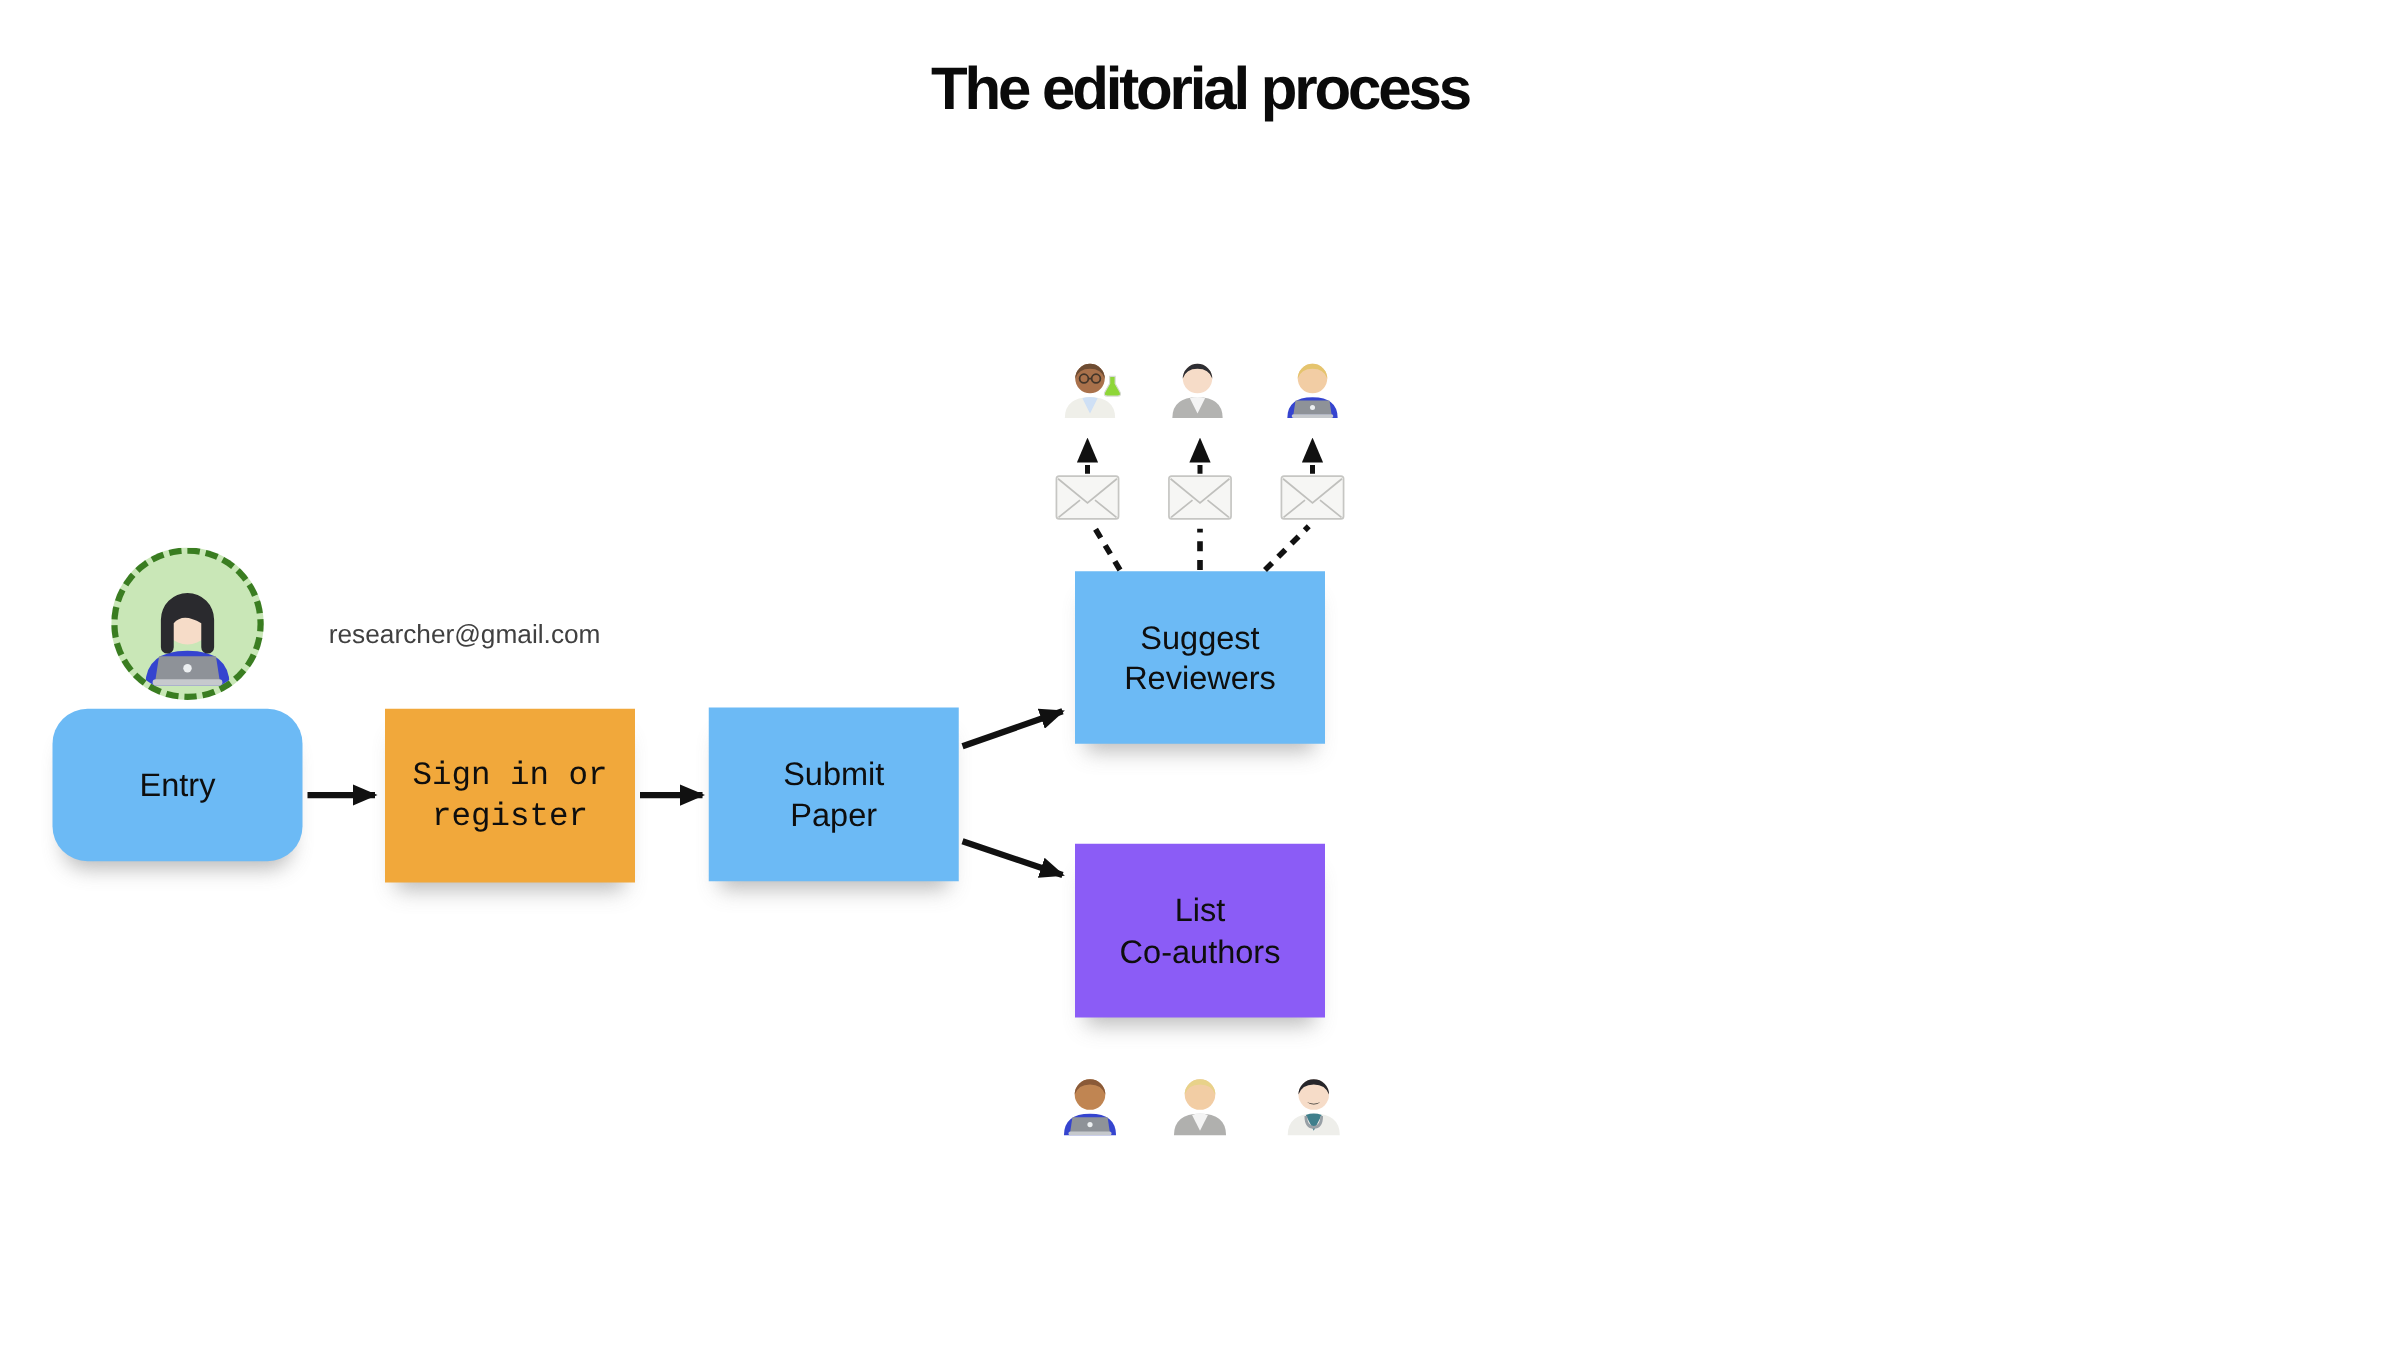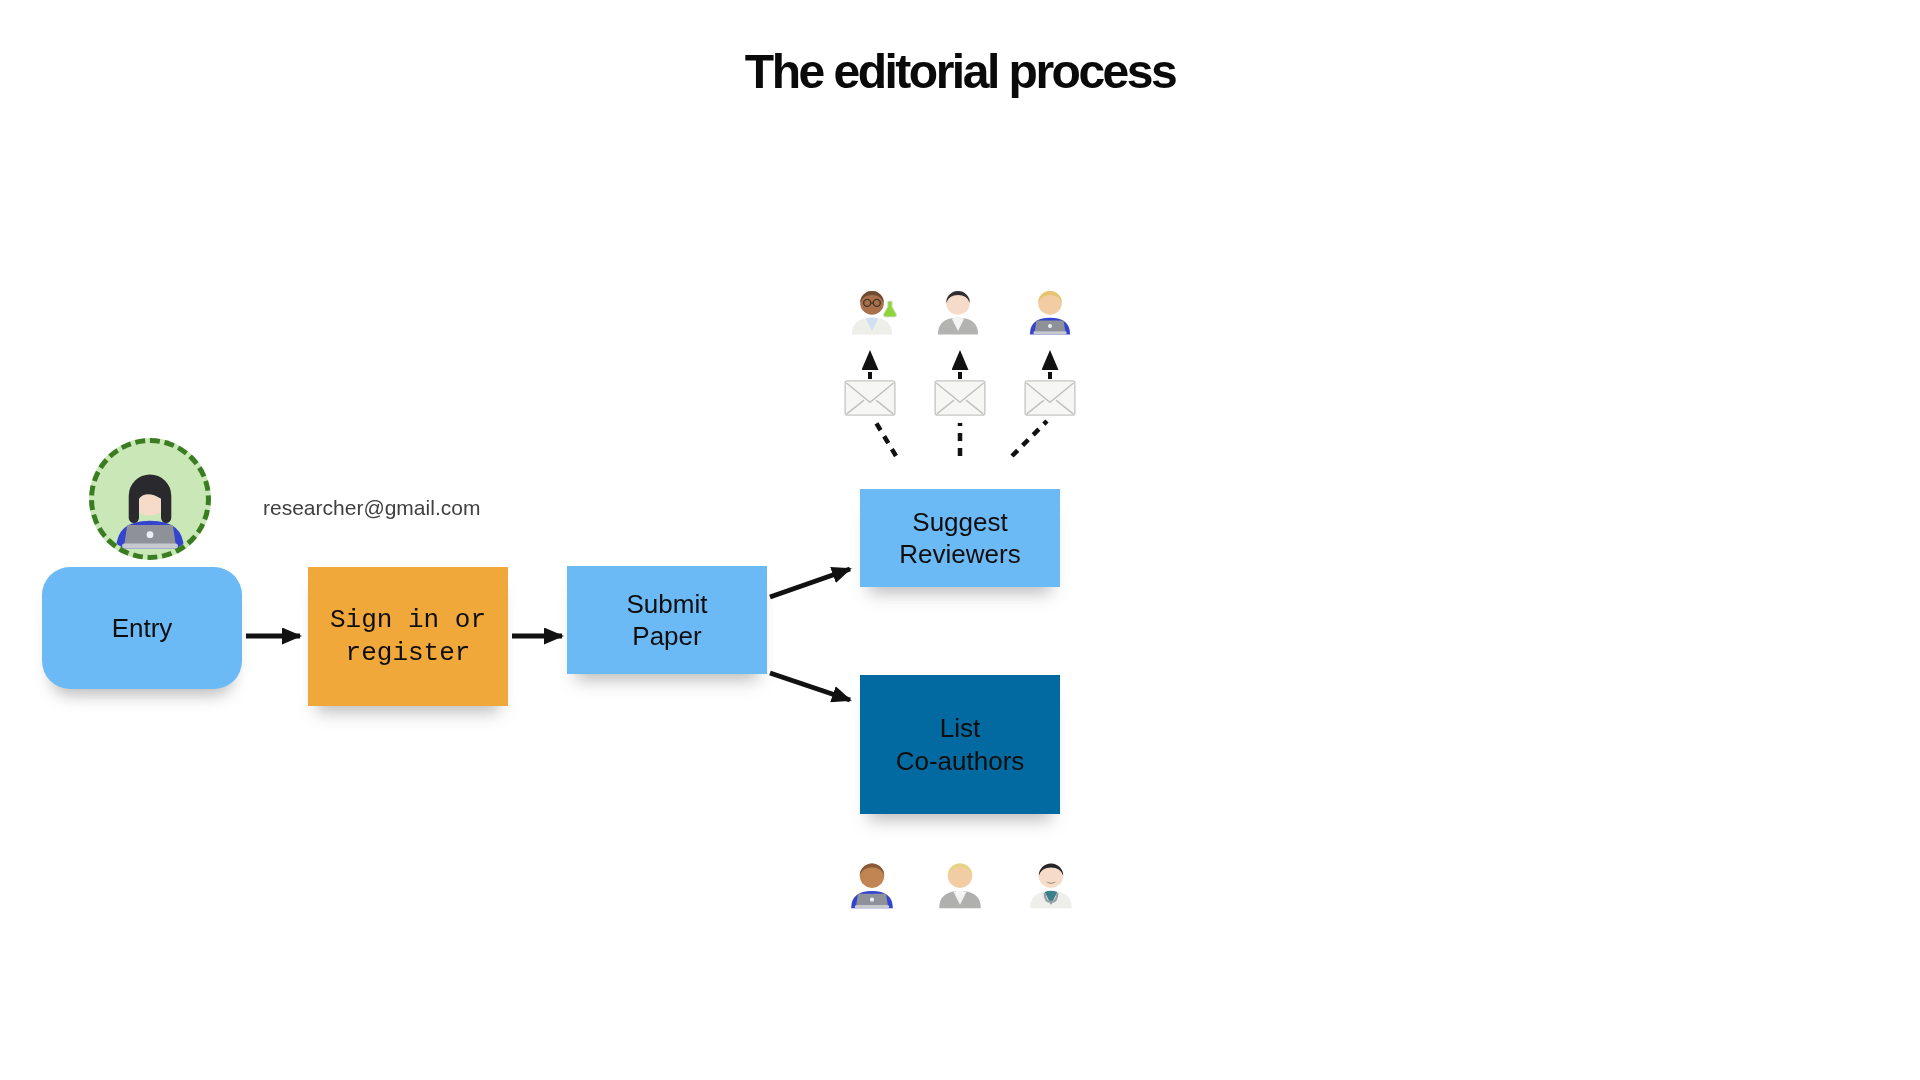--- a/index.html
+++ b/index.html
@@ -52,29 +52,29 @@
   </div>
   <div class="email">researcher@gmail.com</div>
 
   <div class="node" style="left: 42px; top: 567px; height: 122px; background: rgb(108, 186, 245); border-radius: 28px;">
     <span class="node-label">Entry</span>
   </div>
   <div class="node" style="left: 308px; top: 567px; height: 139px; background: rgb(241, 168, 59); font-family: Liberation Mono, monospace;">
     <span class="node-label">Sign in or
 register</span>
   </div>
-  <div class="node" style="left: 567px; top: 566px; height: 108px; background: rgb(108, 186, 245);">
+  <div class="node" style="left: 567px; top: 566px; height: 139px; background: rgb(108, 186, 245);">
     <span class="node-label">Submit
 Paper</span>
   </div>
-  <div class="node" style="left: 860px; top: 457px; height: 98px; background: rgb(108, 186, 245); margin-top: 32px;">
+  <div class="node" style="left: 860px; top: 457px; height: 138px; background: rgb(108, 186, 245);">
     <span class="node-label">Suggest
 Reviewers</span>
   </div>
-  <div class="node" style="left: 860px; top: 675px; height: 139px; background: #0369a1;">
+  <div class="node" style="left: 860px; top: 675px; height: 139px; background: #8b5cf6;">
     <span class="node-label">List
 Co-authors</span>
   </div>
 
   <span class="person" style="left:842px;top:281px;width:60px;height:56px;">
       <svg viewBox="0 0 64 64" xmlns="http://www.w3.org/2000/svg">
         <path d="M9 61 Q9 42 32 42 Q55 42 55 61 Z" fill="#efefe9"></path>
         <path d="M25 43 L32 57 L39 43 Q32 40.5 25 43 Z" fill="#cfe0f5"></path>
         <circle cx="32" cy="25" r="13.5" fill="#a9714b"></circle>
         <path d="M18.5 25 a13.5 13.5 0 0 1 27 0 q-3 -9 -13.5 -9 q-10.5 0 -13.5 9 Z" fill="#6d4c33"></path>

